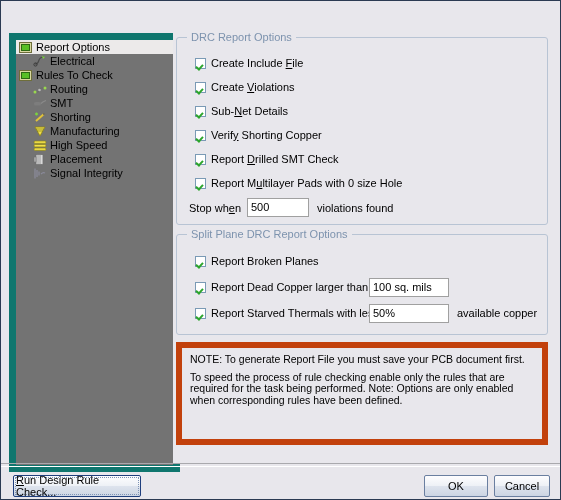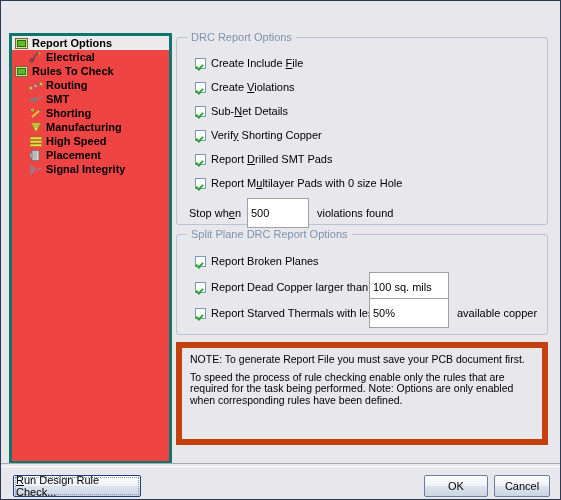--- a/index.html
+++ b/index.html
@@ -50,23 +50,22 @@
     color:#ffffff;
   }
   
   .client{
     position:absolute;left:0;top:25px;right:0;bottom:0;
     background:#e8e7ec;
   }
   
   .tree{
     position:absolute;left:8px;top:7px;width:157px;height:425px;
-    background:#ef4444;border:3px solid #0f766e;
+    background:#737373;border:7px solid #0f766e;
     overflow:hidden;
-    font-weight:bold;
   }
   .tree-item{
     height:14px;display:flex;align-items:center;
     padding-left:3px;font-size:11px;color:#000;white-space:nowrap;
   }
   .tree-item.root{padding-left:3px;}
   .tree-item.child{padding-left:17px;}
   .tree-item.selected{background:#eceaea;}
   .tico{
     width:14px;height:13px;margin-right:3px;flex:0 0 auto;
@@ -111,21 +110,21 @@
     position:relative;margin-right:5px;
   }
   .cb::after{
     content:"";position:absolute;left:1px;top:4px;
     width:3px;height:5px;border:solid #2ca52c;
     border-width:0 2px 2px 0;transform:rotate(42deg);
   }
   .cb-label{font-size:11px;color:#000;line-height:12px;}
   .u{text-decoration:underline;}
   .tbox{
-    box-sizing:border-box;height:30px;
+    box-sizing:border-box;height:19px;
     border:1px solid #a0a0a0;background:#ffffff;
     font-family:"Liberation Sans", sans-serif;font-size:11px;
     color:#000;padding:1px 3px;line-height:13px;
     display:flex;align-items:center;
   }
   .plain{font-size:11px;color:#000;}
   .note-text{
     position:absolute;left:8px;top:6px;right:8px;
     font-size:10.5px;color:#000;line-height:11.5px;
   }
@@ -255,21 +254,21 @@
             <div class="row" style="height: 24px;">
               <span class="cb"></span>
               <span class="cb-label"><span>Sub-</span><span class="u">N</span><span>et Details</span></span>
             </div>
             <div class="row" style="height: 24px;">
               <span class="cb"></span>
               <span class="cb-label"><span>Verif</span><span class="u">y</span><span> Shorting Copper</span></span>
             </div>
             <div class="row" style="height: 24px;">
               <span class="cb"></span>
-              <span class="cb-label"><span>Report </span><span class="u">D</span><span>rilled SMT Pads</span></span>
+              <span class="cb-label"><span>Report </span><span class="u">D</span><span>rilled SMT Check</span></span>
             </div>
             <div class="row" style="height: 24px;">
               <span class="cb"></span>
               <span class="cb-label"><span>Report M</span><span class="u">u</span><span>ltilayer Pads with 0 size Hole</span></span>
             </div>
           </div>
         <div class="row" style="position:absolute;left:12px;top:160px;">
           <span class="plain"><span>Stop wh</span><span class="u">e</span><span>n</span></span>
           <div class="tbox" style="width:62px;margin-left:6px;">500</div>
           <span class="plain" style="margin-left:8px;">violations found</span>

